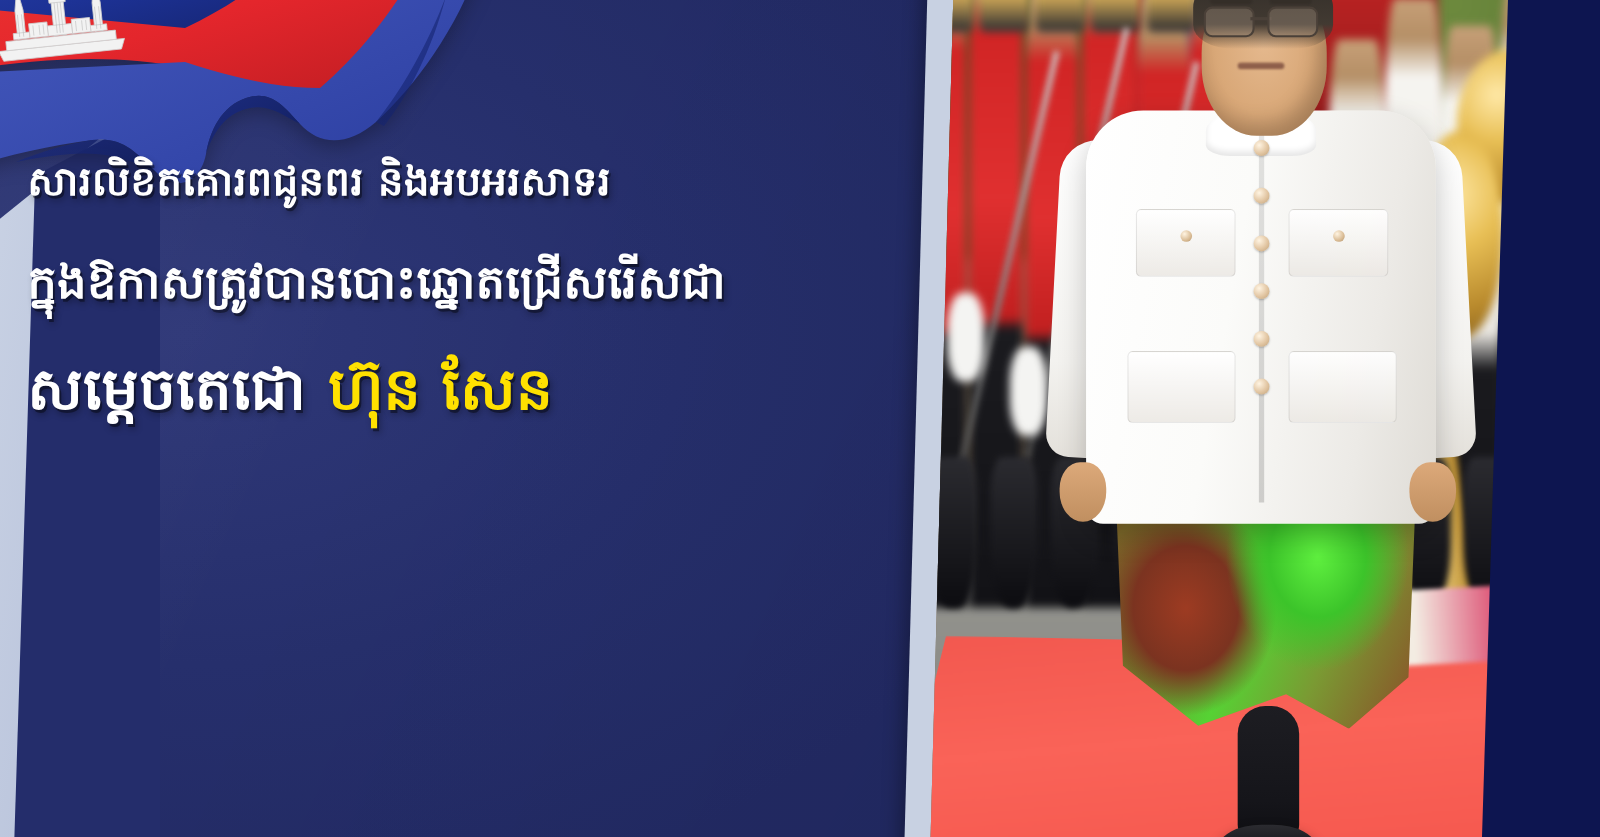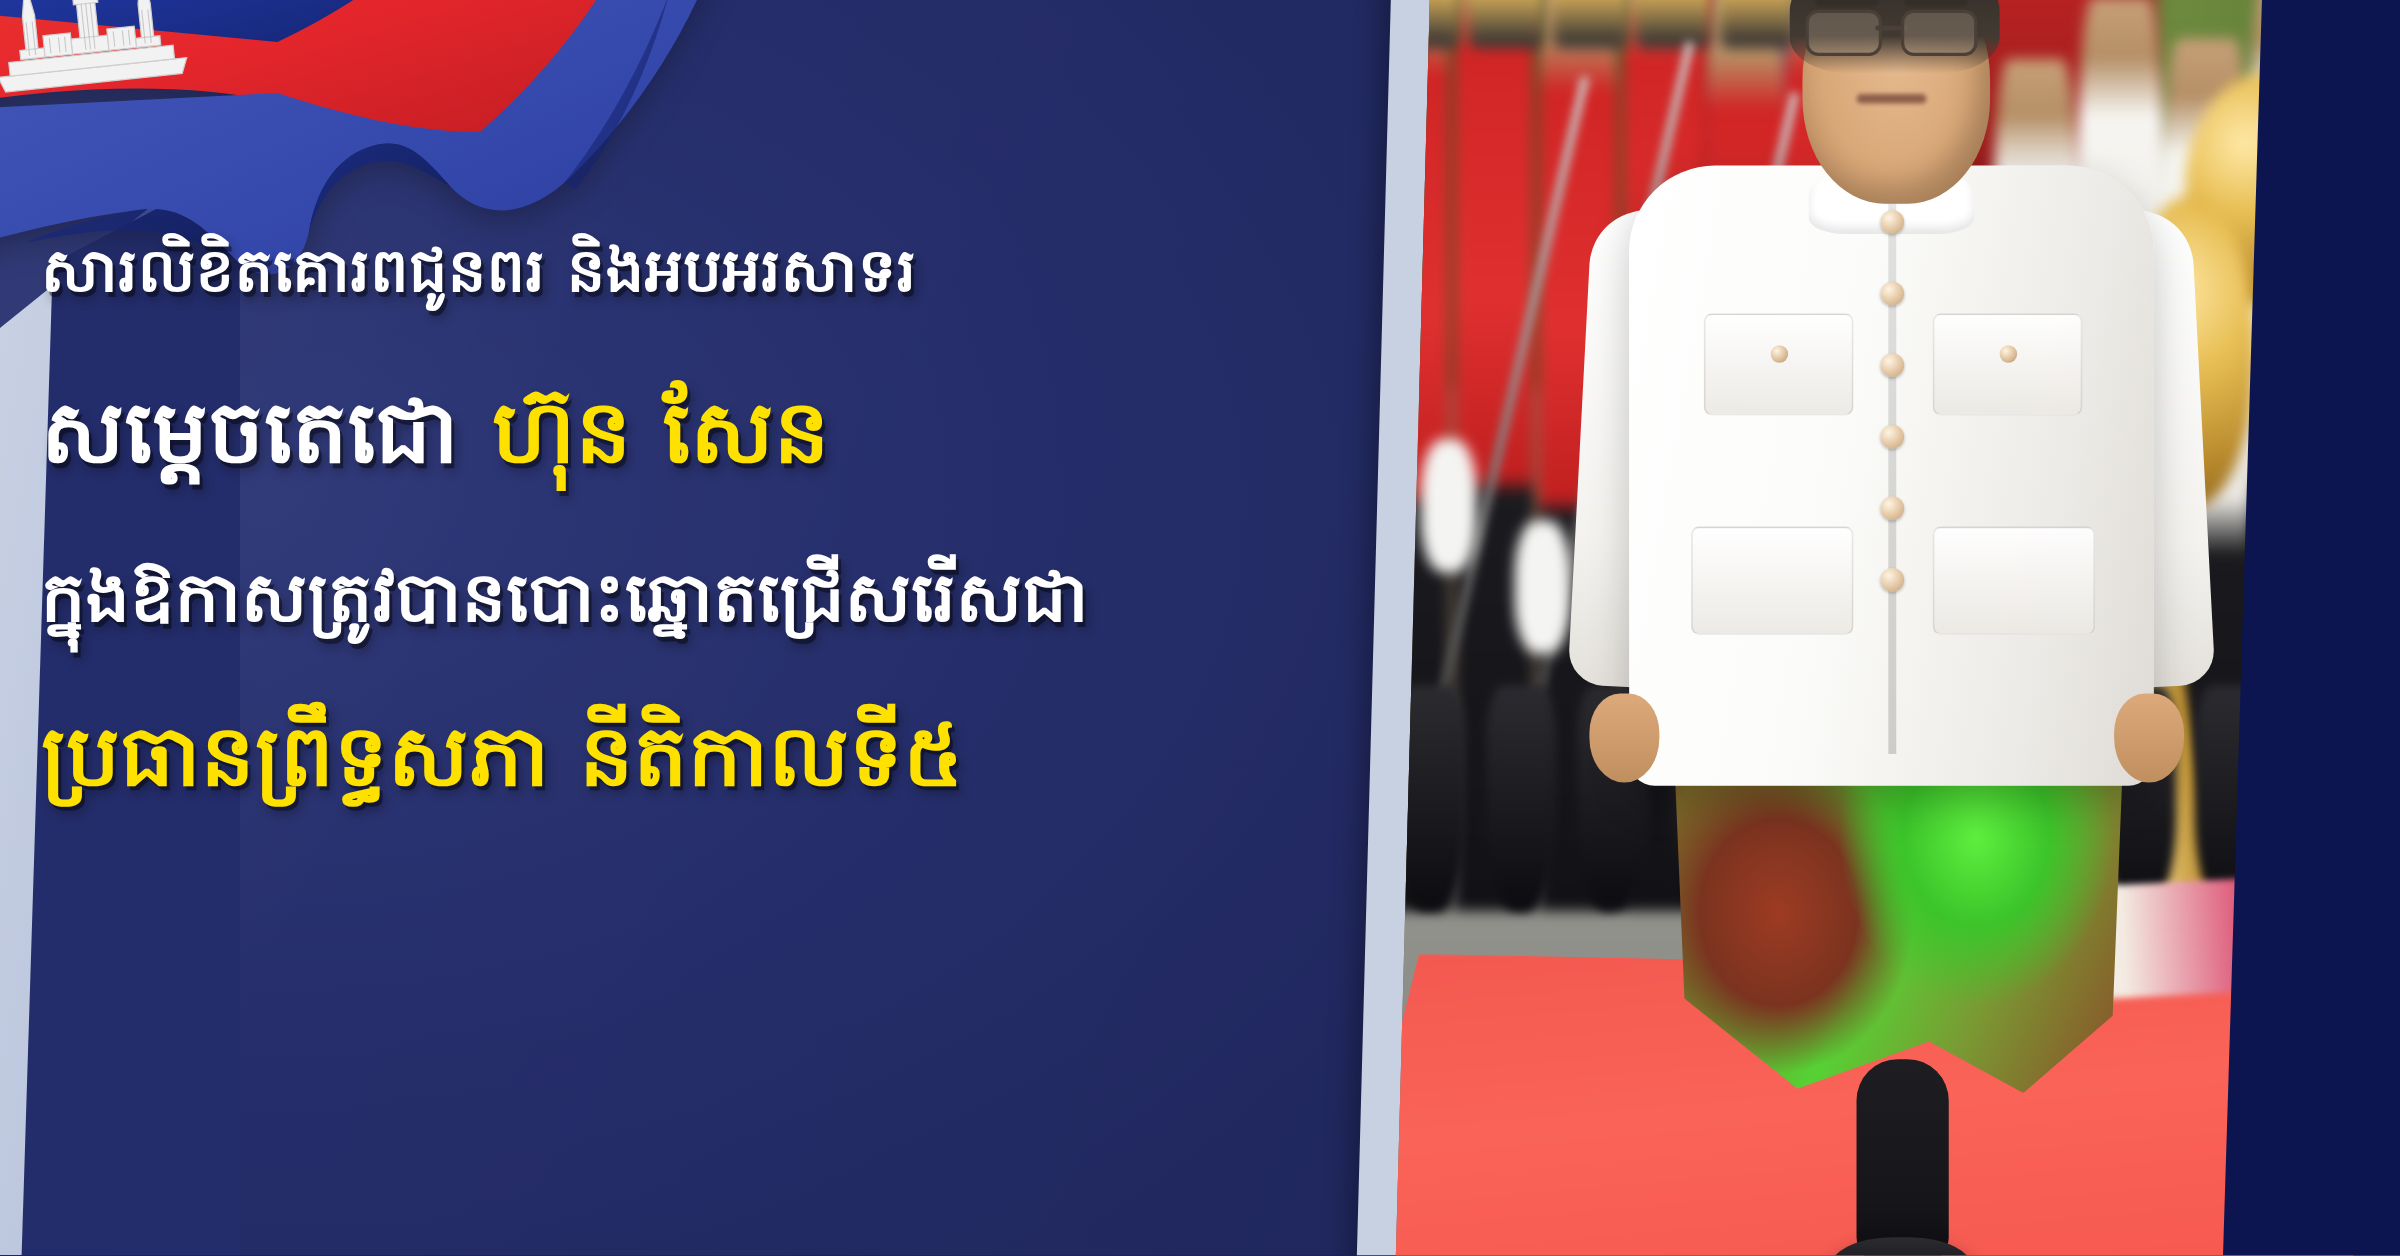--- a/index.html
+++ b/index.html
@@ -499,27 +499,26 @@
           <line x1="74" y1="60" x2="74" y2="70"></line>
           <line x1="80" y1="60" x2="80" y2="70"></line>
           <line x1="84" y1="60" x2="84" y2="70"></line>
         </g>
       </svg>
     </div>
 
     <div class="text-block">
       <div class="line l1">សារលិខិតគោរពជូនពរ និងអបអរសាទរ</div>
 
+      <div class="line l3">ក្នុងឱកាសត្រូវបានបោះឆ្នោតជ្រើសរើសជា</div>
+
       <div class="line l2">
         <span class="white">សម្តេចតេជោ</span><span class="yellow">ហ៊ុន សែន</span>
       </div>
 
-      <div class="line l3">ក្នុងឱកាសត្រូវបានបោះឆ្នោតជ្រើសរើសជា</div>
-
-      <div class="line l4">ប្រធានព្រឹទ្ធសភា នីតិកាលទី៥</div>
     </div>
   </div>
 
   <div class="right-dark"></div>
 
   <div class="photo-panel">
     <div class="photo-frame"></div>
     <div class="photo">
       <div class="photo-inner">
 

